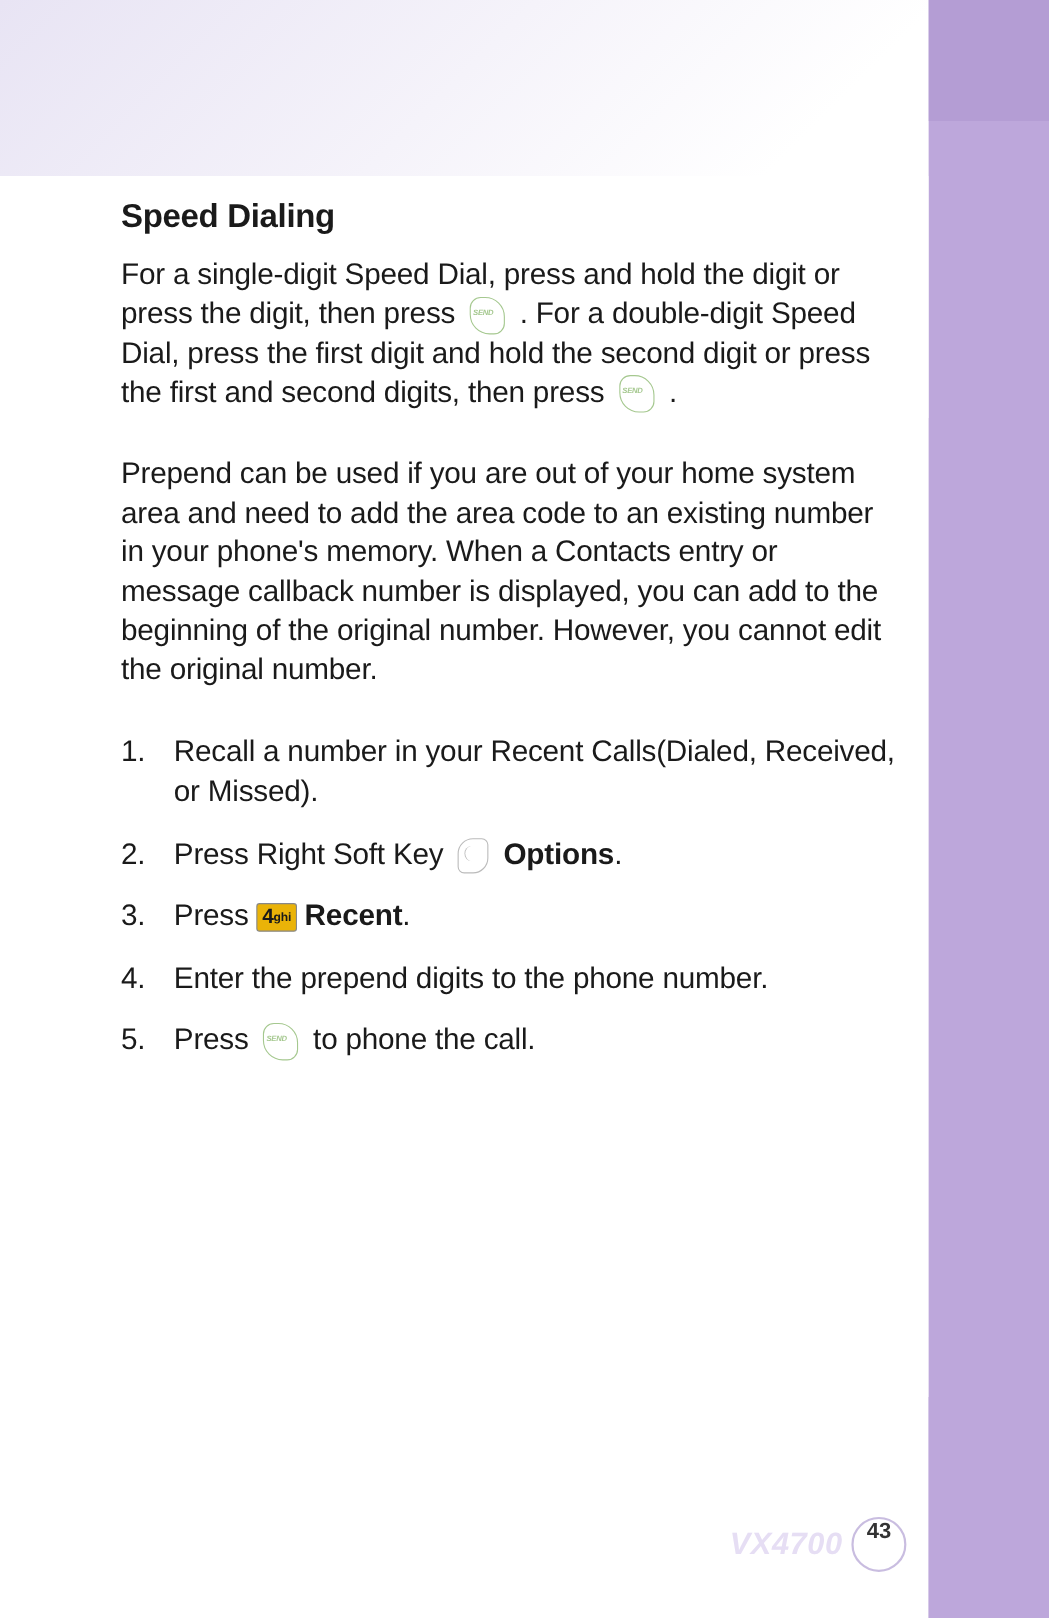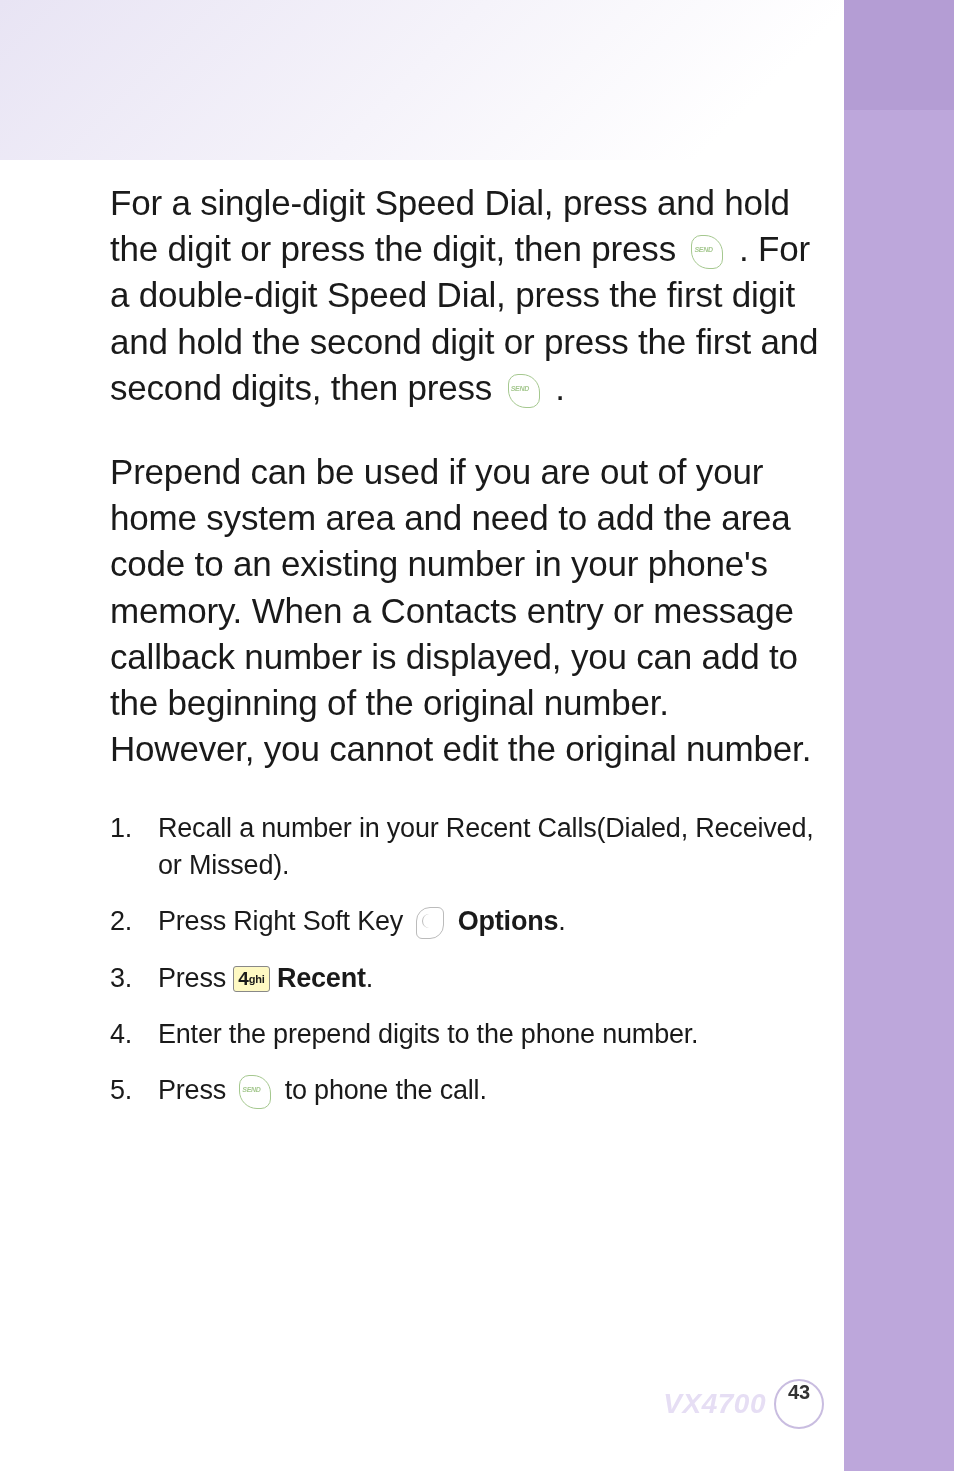--- a/index.html
+++ b/index.html
@@ -1,28 +1,28 @@
 <!DOCTYPE html>
 <html><head>
 <meta charset="utf-8">
 <style>
   html,body{margin:0;padding:0;width:954px;height:1471px;font-family:Arial,Helvetica,sans-serif;overflow:hidden}
   .right-strip{position:absolute;right:0;top:0;width:110px;height:100%;background:#bda7db}
   .top-fade{position:absolute;left:0;top:0;width:844px;height:380px;background:linear-gradient(135deg,#e8e4f4 0%,#f5f3fa 40%,#ffffff 70%)}
   .main-panel{position:absolute;left:0;top:160px;width:844px;height:1110px;background:#fff}
   .content{position:absolute;left:110px;top:180px;width:710px;color:#222}
   h2{font-size:30px;font-weight:bold;margin:0 0 18px 0;color:#1a1a1a;letter-spacing:-0.3px}
-  .para{font-size:35px;line-height:1.32;margin:0 0 38px 0;color:#1a1a1a;letter-spacing:-0.2px}
+  .para{font-size:27px;line-height:1.32;margin:0 0 38px 0;color:#1a1a1a;letter-spacing:-0.2px}
   .icon{display:inline-block;vertical-align:middle;margin:0 6px}
   ol{list-style:none;padding:0;margin:0}
   ol li{font-size:27px;line-height:1.35;margin-bottom:20px;color:#1a1a1a;letter-spacing:-0.2px;display:flex}
   ol li .num{display:inline-block;width:48px;flex-shrink:0}
   ol li .txt{flex:1}
   .bold{font-weight:bold}
-  .key4{display:inline-block;border:1.5px solid #888;border-radius:3px;padding:1px 4px;font-size:19px;font-weight:bold;vertical-align:middle;height:22px;line-height:22px;background:#fef9c3}
+  .key4{display:inline-block;border:1.5px solid #888;border-radius:3px;padding:1px 4px;font-size:19px;font-weight:bold;vertical-align:middle;height:22px;line-height:22px;background:#eab308}
   .key4 sup{font-size:11px;font-weight:bold;vertical-align:top}
   .send-icon{display:inline-block;width:30px;height:32px;border:1.5px solid #a5c88f;border-radius:10px 18px 10px 18px;position:relative;vertical-align:middle;background:#fff}
   .send-icon::after{content:"SEND";position:absolute;font-size:7px;font-style:italic;font-weight:bold;color:#a5c88f;top:9px;left:2px;letter-spacing:-0.3px}
   .softkey-icon{display:inline-block;width:26px;height:30px;border:1.5px solid #bbb;border-radius:14px 6px 14px 6px;background:#fff;position:relative;vertical-align:middle}
   .softkey-icon::after{content:"";position:absolute;left:5px;top:6px;width:10px;height:14px;border-left:1.5px solid #bbb;border-radius:8px 0 0 8px}
   .footer{position:absolute;right:130px;bottom:42px;display:flex;align-items:center;gap:8px}
   .model{font-size:28px;font-weight:bold;font-style:italic;color:#e6def4;letter-spacing:0.5px}
   .pagecircle{width:46px;height:46px;border:2.5px solid #c9bde0;border-radius:50%;display:flex;align-items:flex-start;justify-content:center}
   .pagenum{font-size:20px;font-weight:bold;color:#333}
   .tab{position:absolute;right:0;top:0;width:110px;height:110px;background:#b49dd4}
@@ -30,20 +30,21 @@
 </head>
 <body>
 
 <div class="right-strip"></div>
 <div class="tab"></div>
 <div class="top-fade"></div>
 <div class="main-panel"></div>
 
 <div class="content">
 
+  <h2>Speed Dialing</h2>
 
   <p class="para">
     <span>For a single-digit Speed Dial, press and hold the digit or press the digit, then press </span>
     <span class="icon send-icon"></span>
     <span> . For a double-digit Speed Dial, press the first digit and hold the second digit or press the first and second digits, then press </span>
     <span class="icon send-icon"></span>
     <span> .</span>
   </p>
 
 

